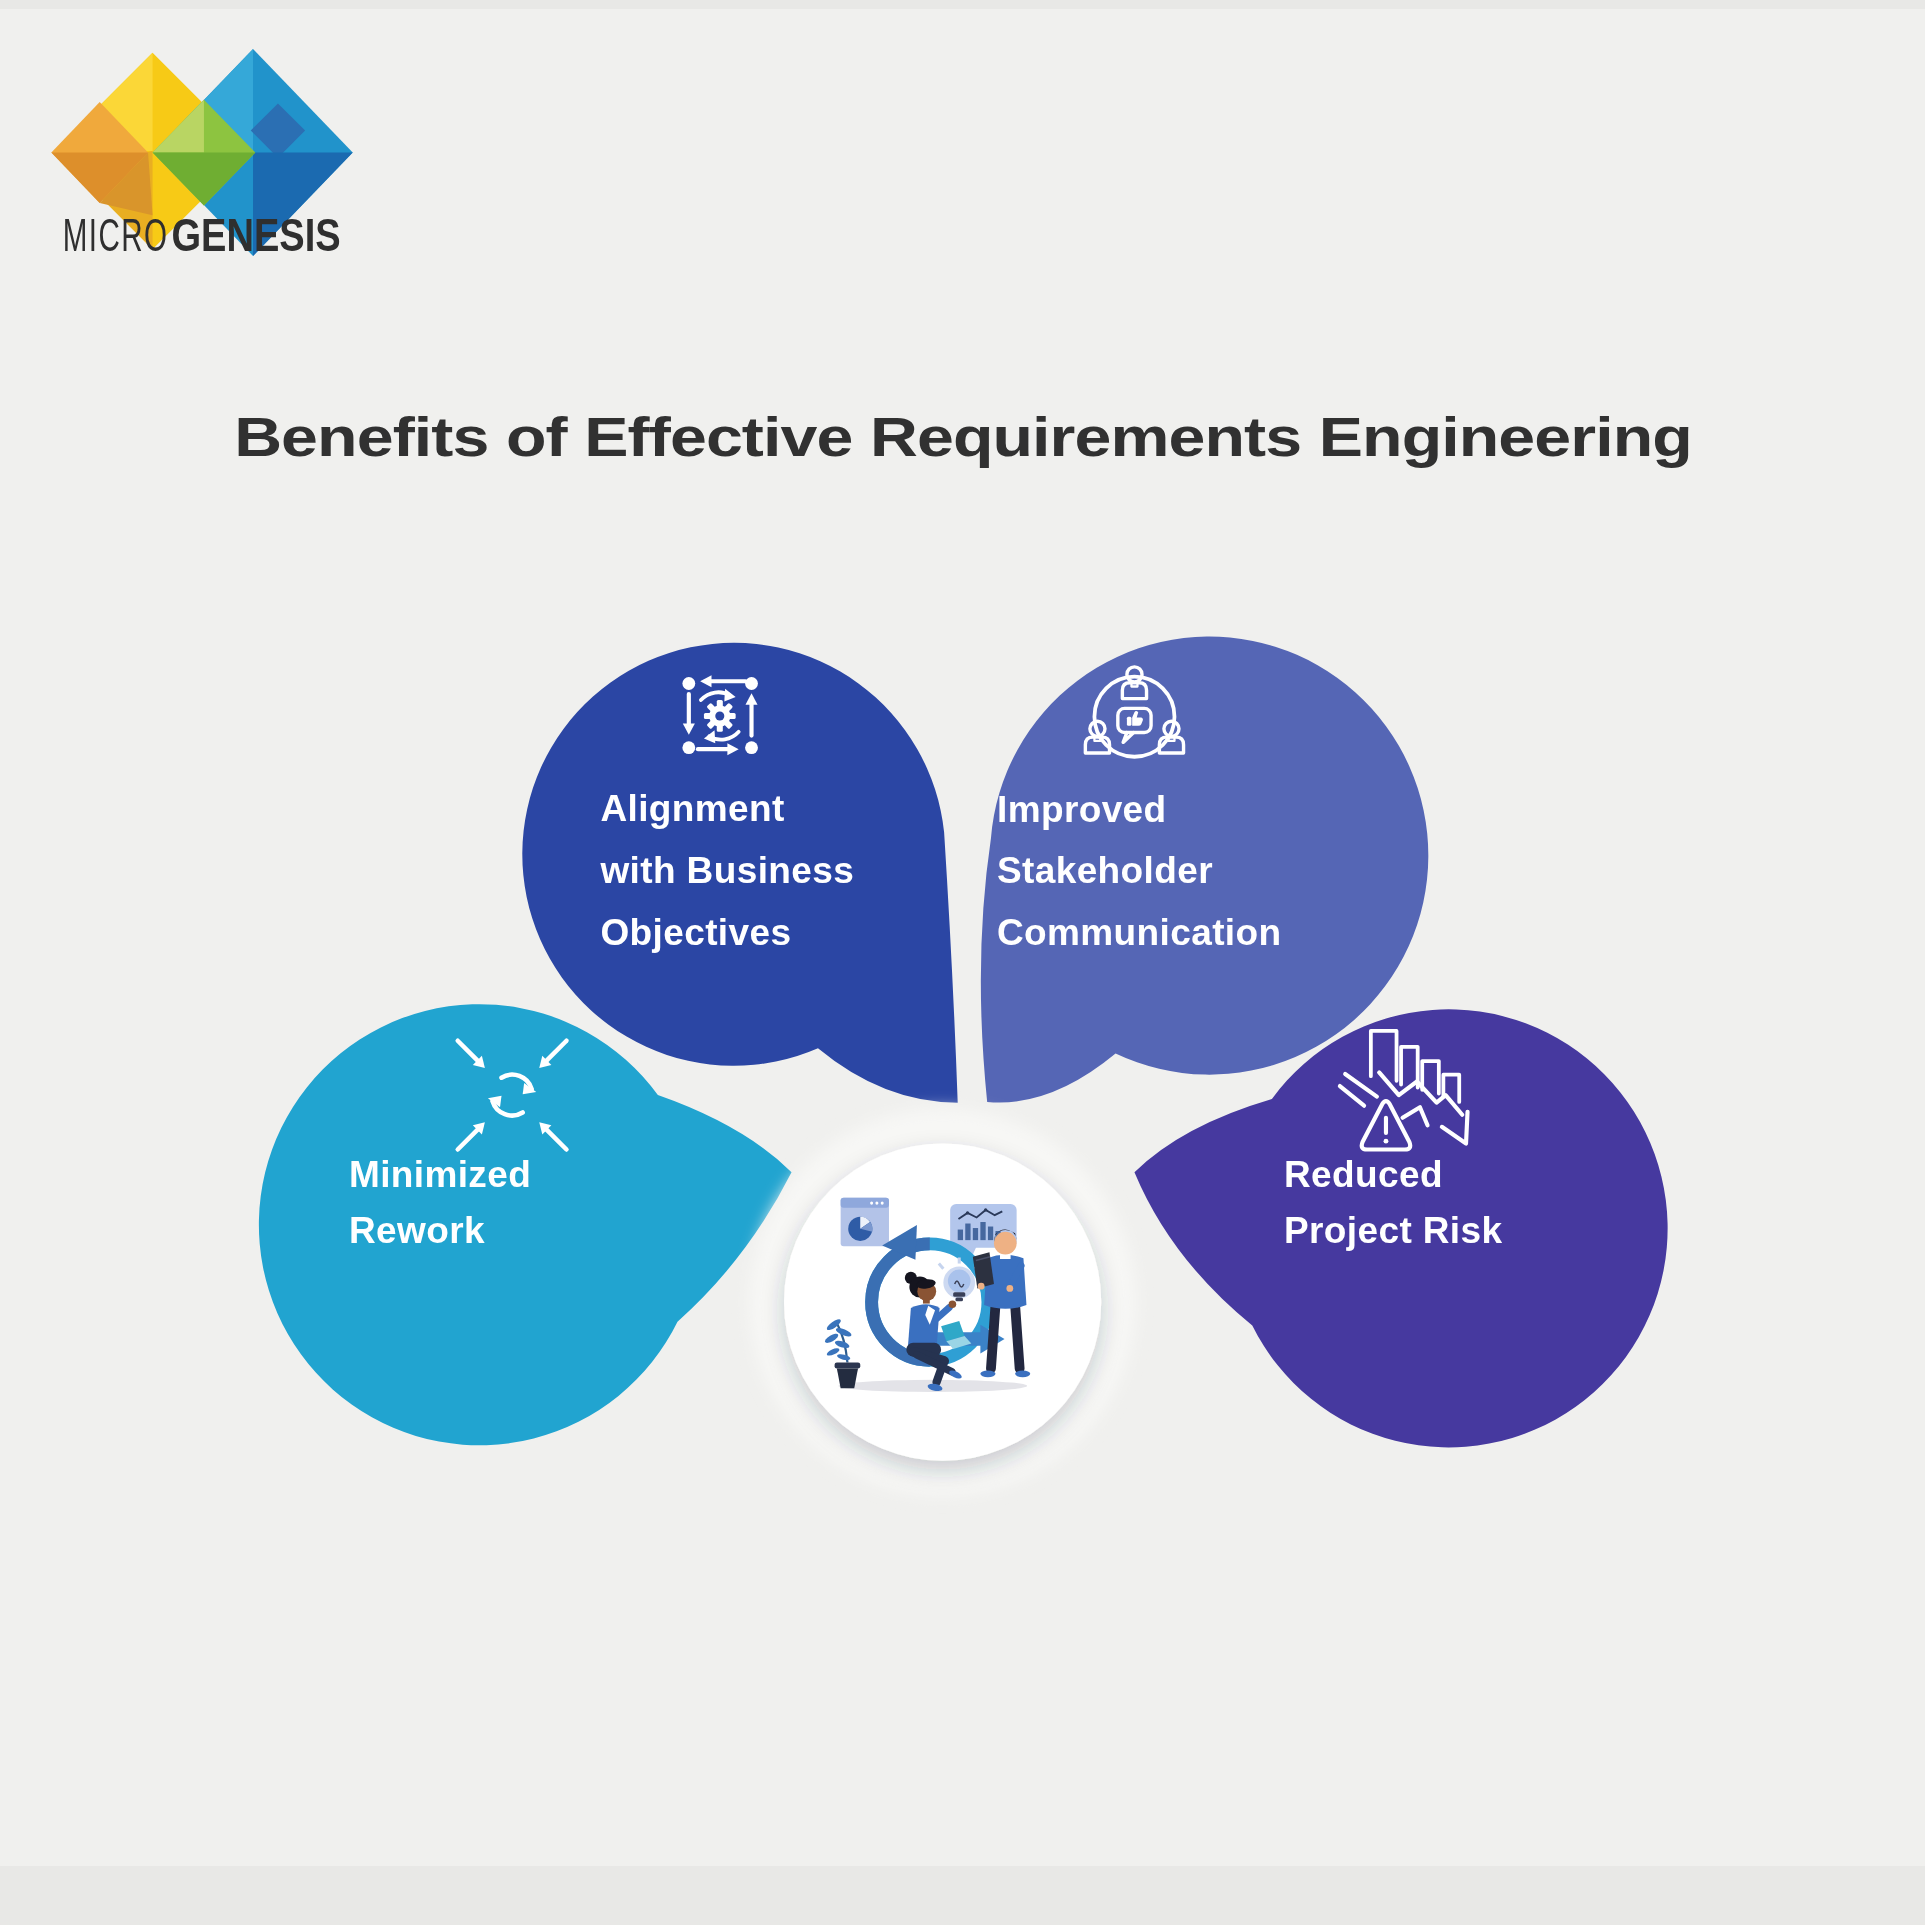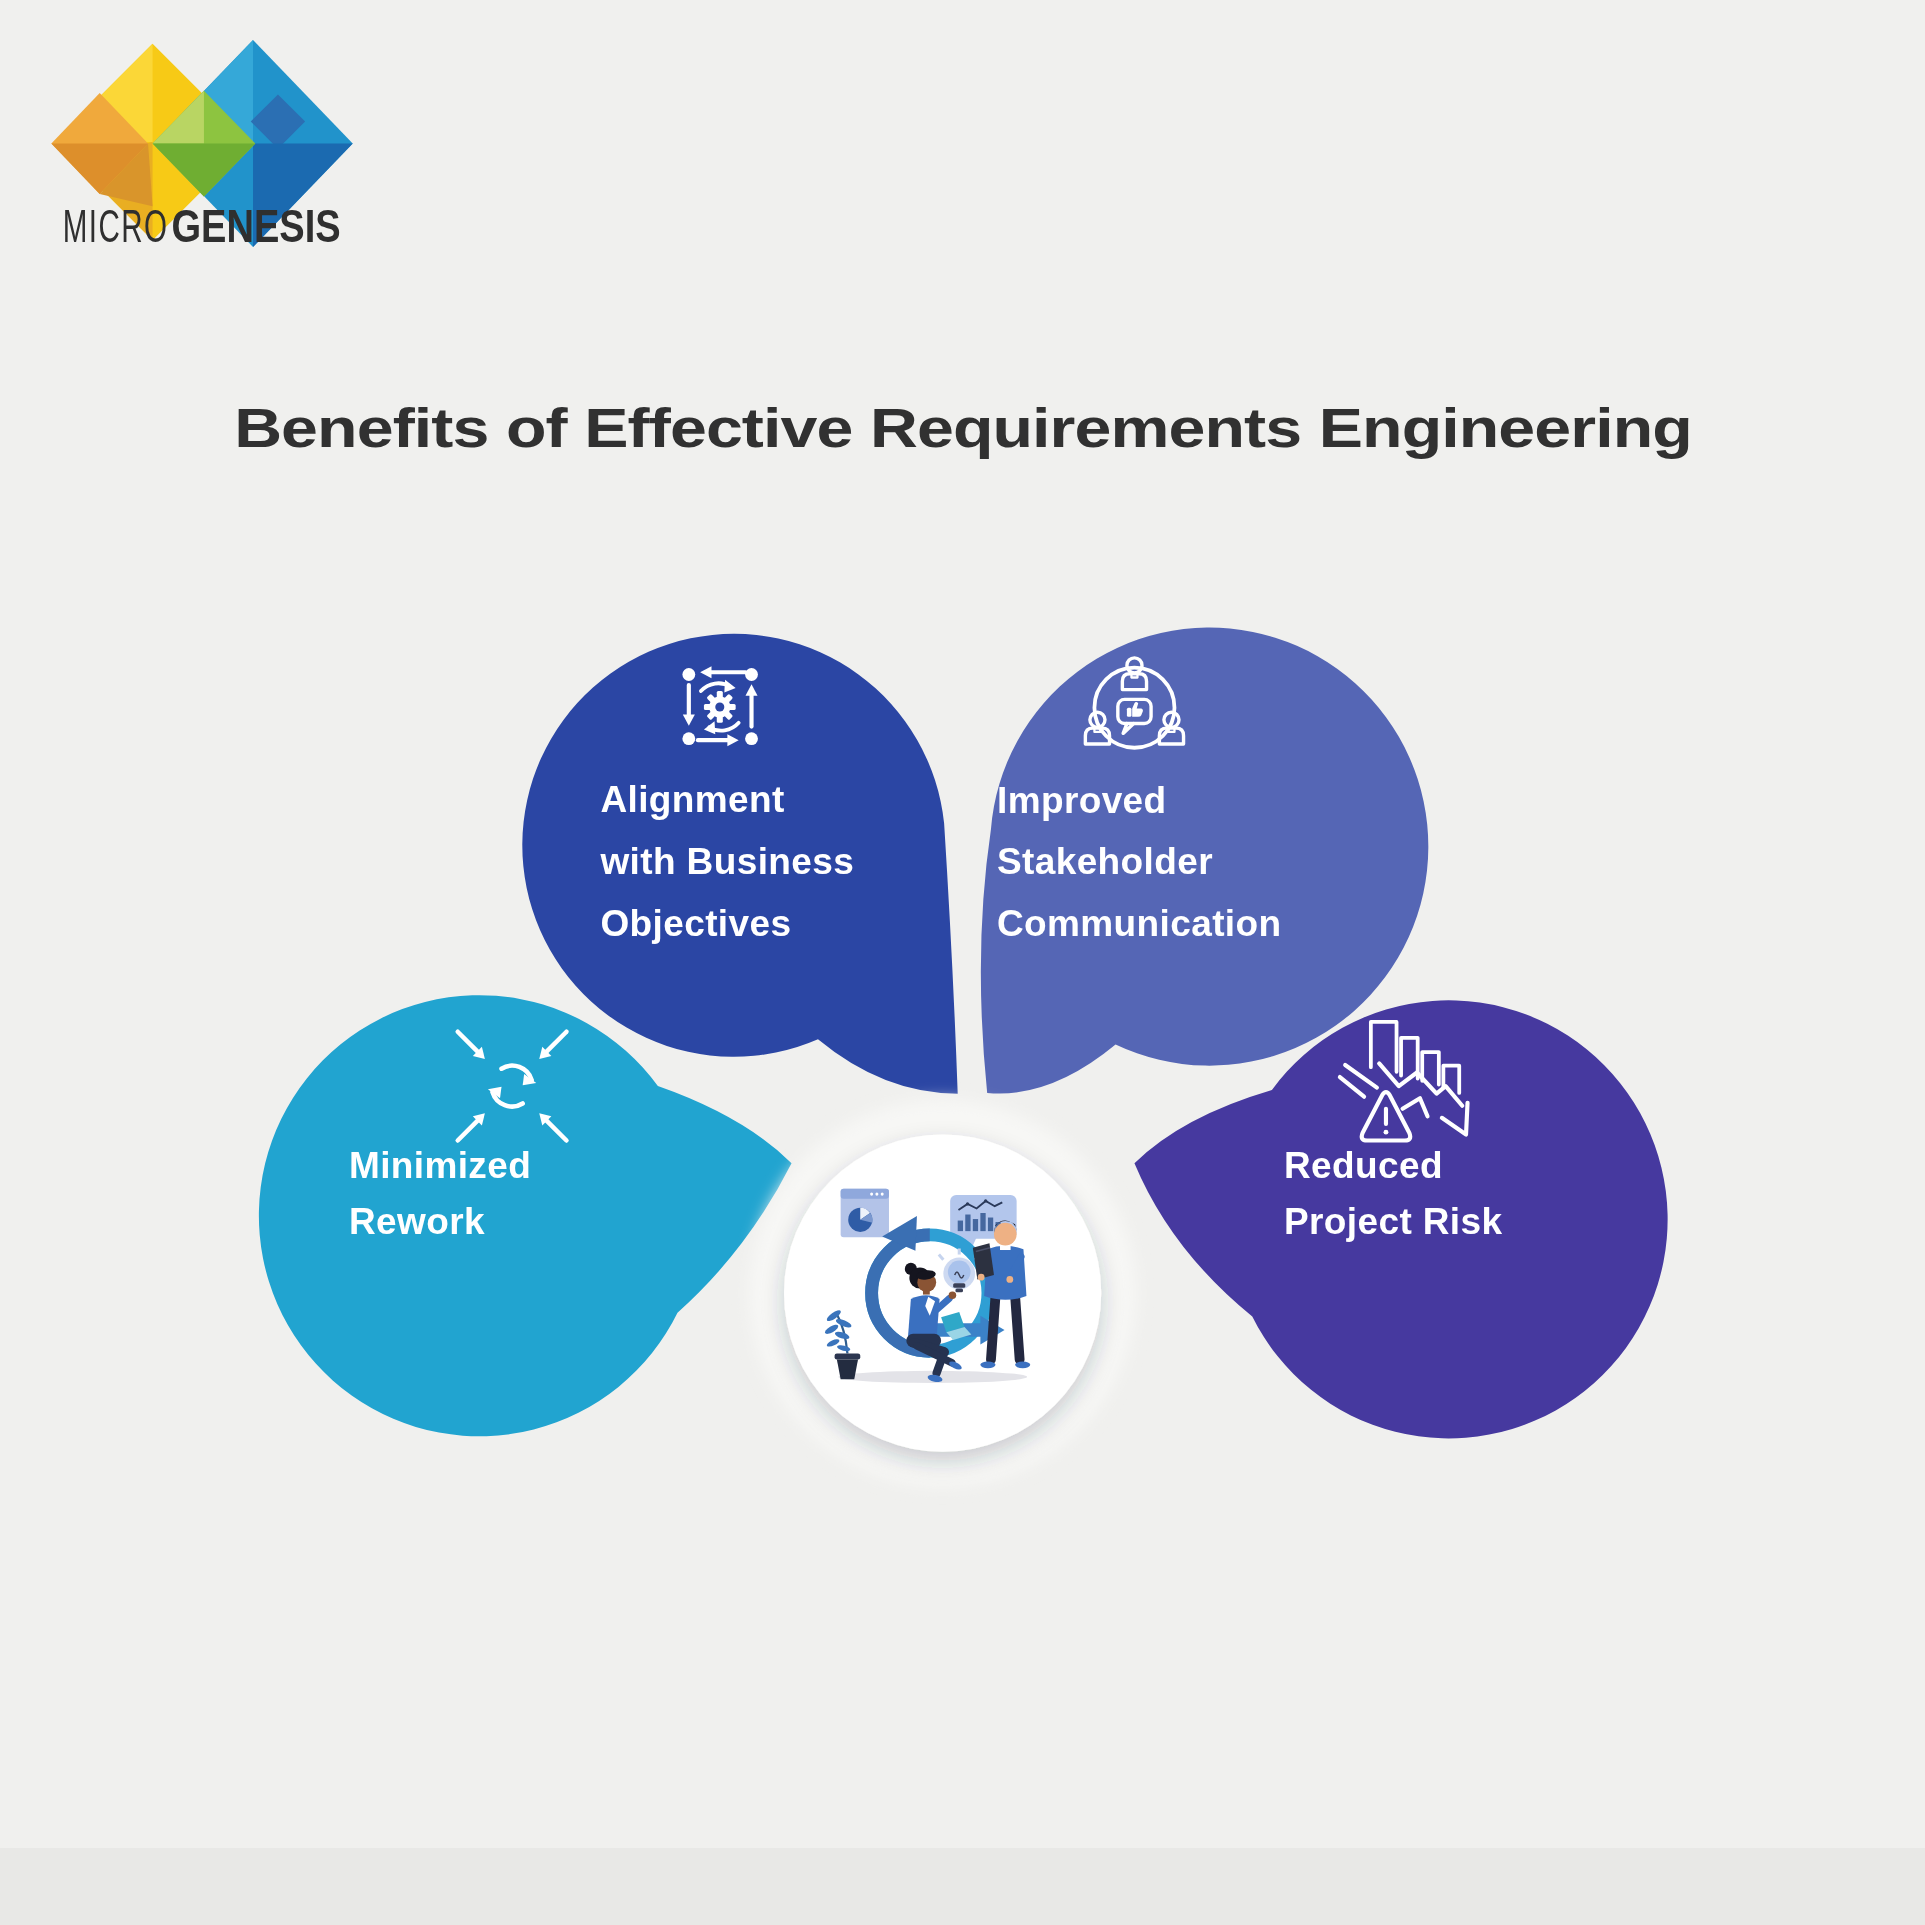--- a/index.html
+++ b/index.html
@@ -1,16 +1,16 @@
 <!DOCTYPE html>
 <html style="font-size:12px"><head>
 <meta charset="utf-8">
 <style>
   html,body{margin:0;padding:0;background:#e8e8e6;}
-  .stage{width:1926px;height:1848px;margin:0 auto;position:relative;}
+  .stage{width:1926px;height:1848px;margin:9px auto;position:relative;}
   svg{display:block;}
   text{font-family:"Liberation Sans",sans-serif;}
   .petal-label{fill:#ffffff;font-weight:bold;font-size:49px;letter-spacing:.5px;}
   .title-text{font-weight:bold;font-size:74px;letter-spacing:-1px;}
   .logo-text{fill:#2f2f2f;}
   .icon-stroke{stroke:#ffffff;fill:none;stroke-linecap:round;stroke-linejoin:round;}
 </style>
 </head>
 <body>
 

